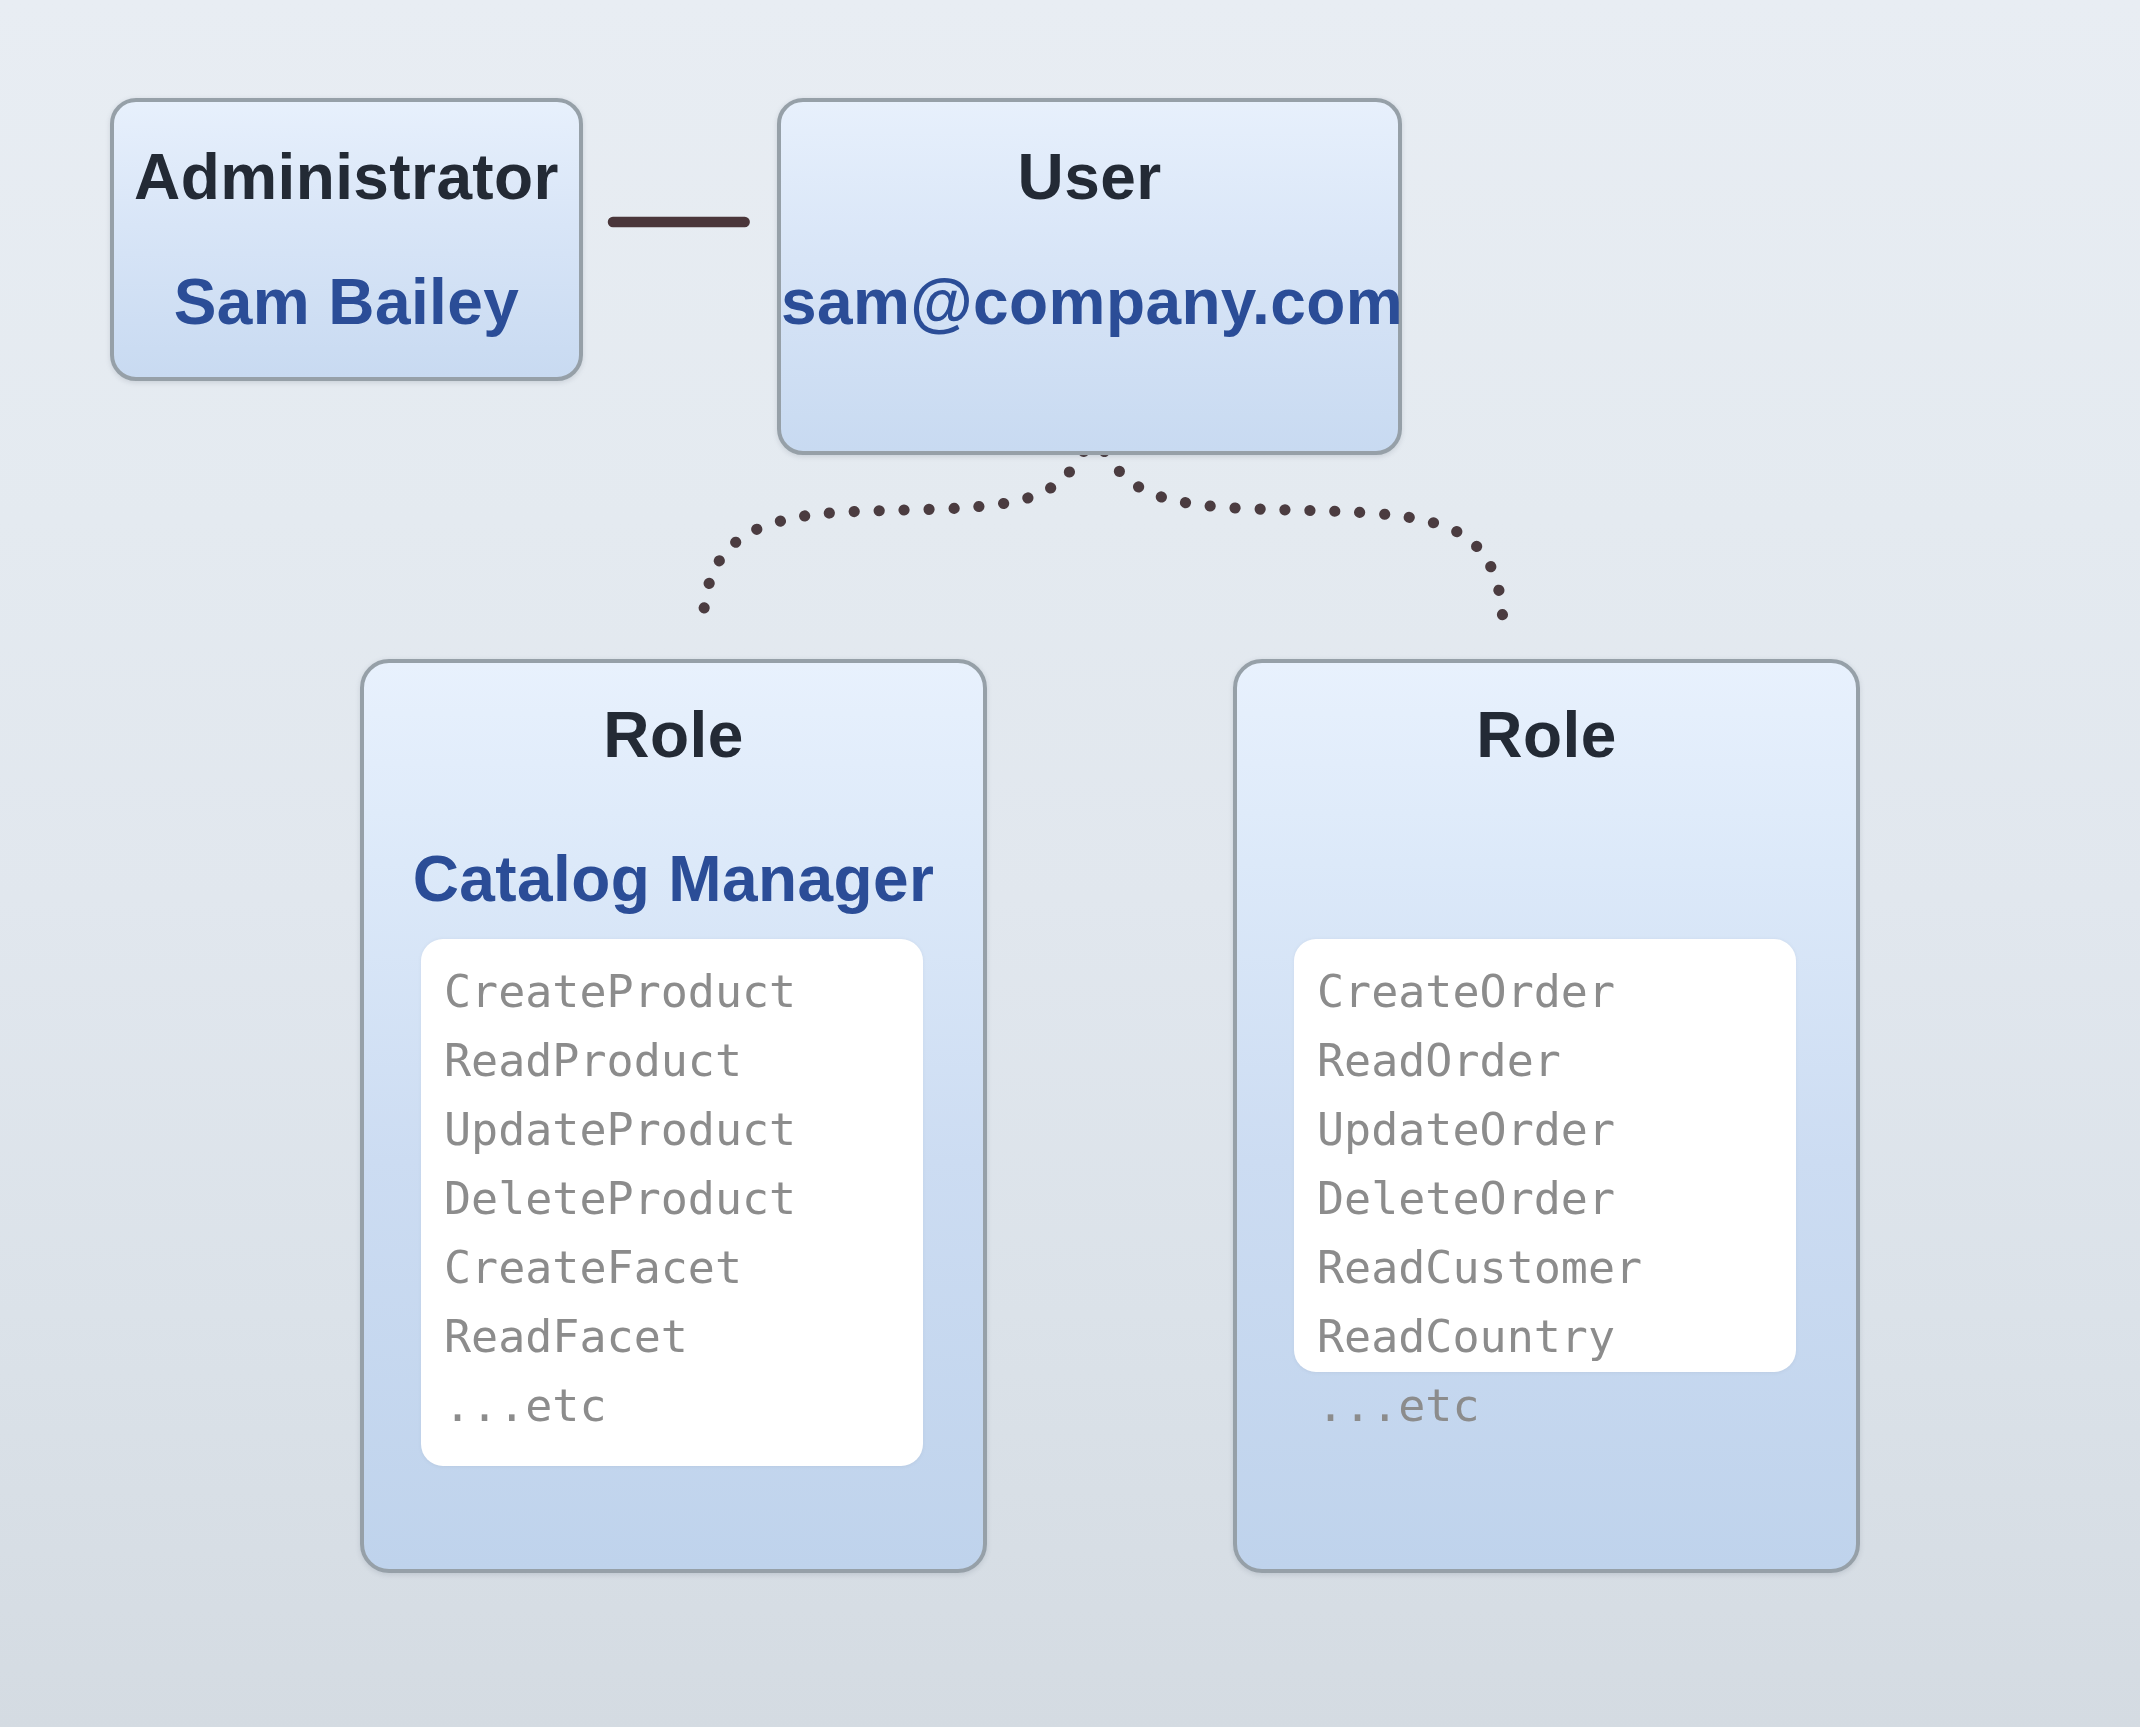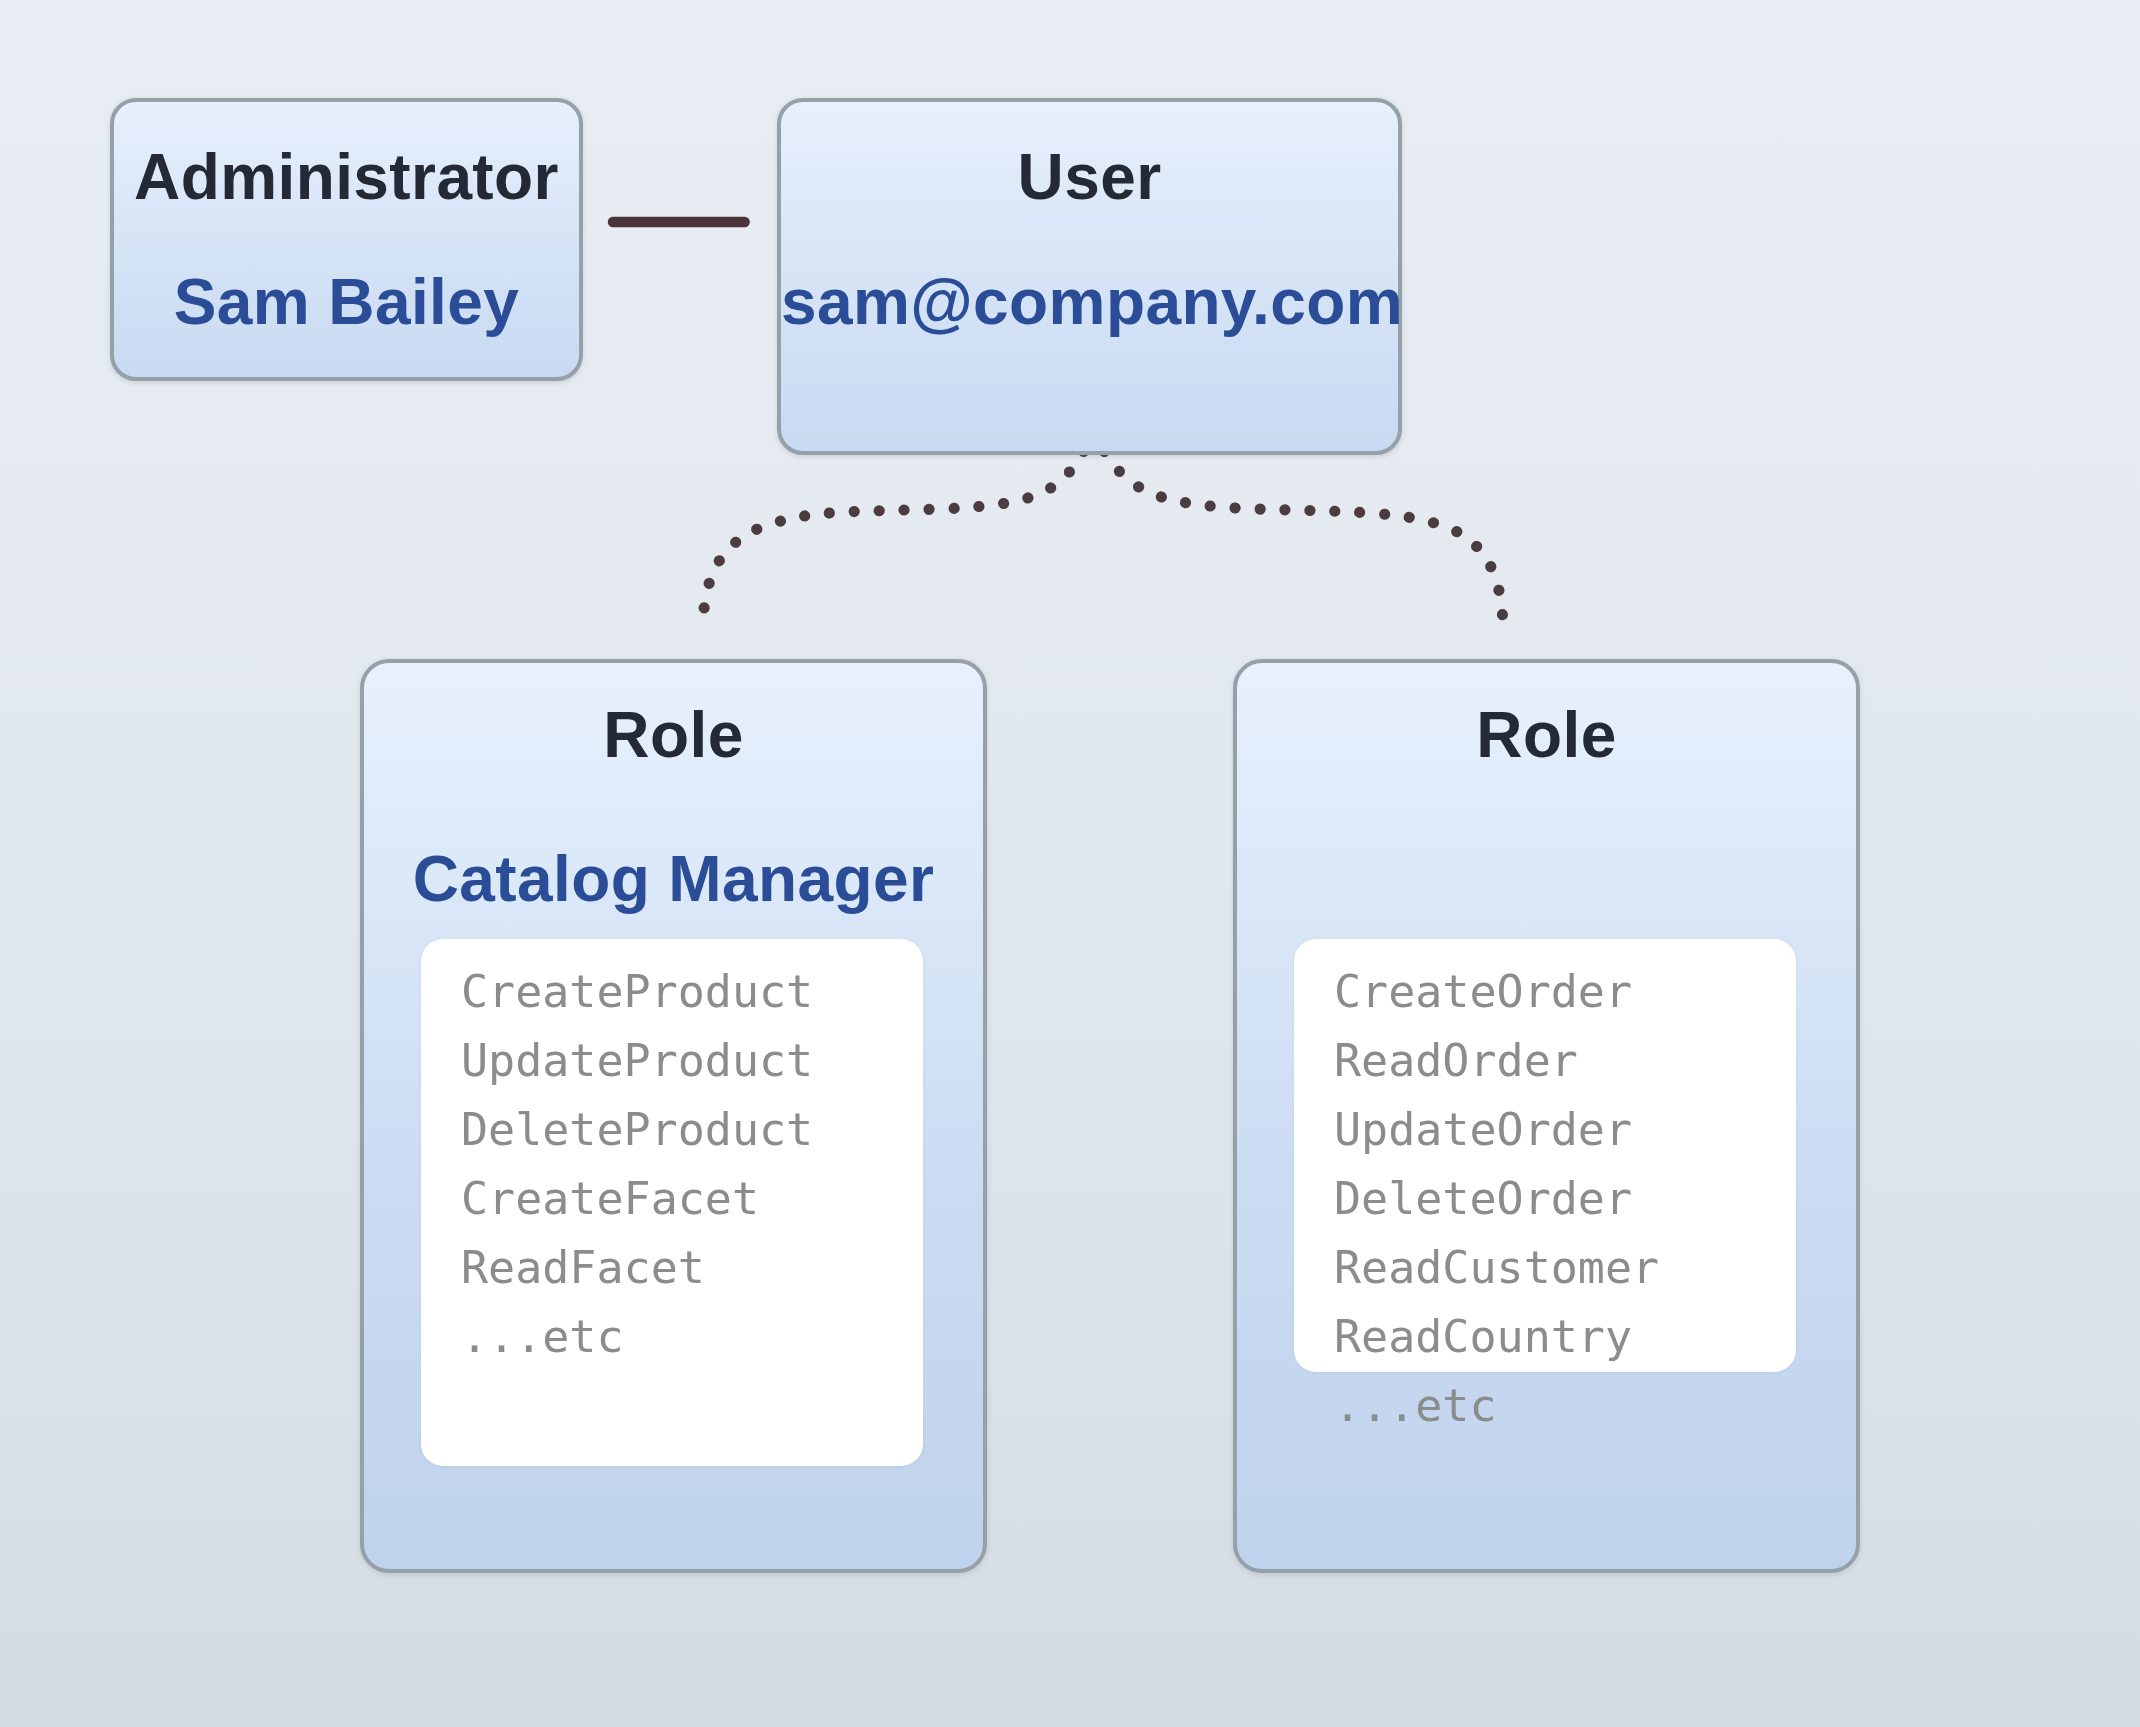--- a/index.html
+++ b/index.html
@@ -25,21 +25,21 @@
     font-weight:bold; font-size:64px; line-height:58px; color:#232a35;
     letter-spacing:0.4px; white-space:nowrap;
   }
   .lbl.blue { color:#2b4d97; }
   
   .perm-card {
     position:absolute; background:#ffffff; border-radius:22px;
     box-shadow:0 0.9px 3.4px rgba(110,120,135,0.10);
   }
   .perm-list {
-    list-style:none; margin:0; padding:18px 0 0 40px;
+    list-style:none; margin:0; padding:18px 0 0 23px;
     font-family:"DejaVu Sans Mono", monospace;
     font-size:45px; line-height:69px; color:#8c8c8c; white-space:pre;
   }
   svg.wires { position:absolute; left:0; top:0; width:2140px; height:1728px; }
   .assoc-line { stroke:#4a363a; stroke-width:12; stroke-linecap:round; }
   .dotted { fill:none; stroke:#4b3c40; stroke-width:13; stroke-linecap:round; stroke-dasharray:0.1 29; }
 </style>
 </head>
 <body>
 
@@ -60,21 +60,21 @@
   <div class="entity" style="left:777px; top:98px; width:625px; height:357px;">
     <div class="lbl" style="top:46px;">User</div>
     <div class="lbl blue" style="top:171px;text-align:center;">sam@company.com</div>
   </div>
 
   <div class="entity role" style="left:360px; top:659px; width:627px; height:914px;">
     <div class="lbl" style="top:43px;">Role</div>
     <div class="lbl blue" style="top:155px;margin-top:32px;">Catalog Manager</div>
   </div>
   <div class="perm-card" style="left:421px; top:939px; width:502px; height:527px;">
-    <ul class="perm-list"><li>CreateProduct</li><li>UpdateProduct</li><li>DeleteProduct</li><li>CreateFacet</li><li>ReadFacet</li><li>...etc</li></ul>
+    <ul class="perm-list"><li>CreateProduct</li><li>ReadProduct</li><li>UpdateProduct</li><li>DeleteProduct</li><li>CreateFacet</li><li>ReadFacet</li><li>...etc</li></ul>
   </div>
 
   <div class="entity role" style="left:1233px; top:659px; width:627px; height:914px;">
     <div class="lbl" style="top:43px;">Role</div>
   </div>
   <div class="perm-card" style="left:1294px; top:939px; width:502px; height:433px;">
     <ul class="perm-list"><li>CreateOrder</li><li>ReadOrder</li><li>UpdateOrder</li><li>DeleteOrder</li><li>ReadCustomer</li><li>ReadCountry</li><li>...etc</li></ul>
   </div>
 
 </div>

